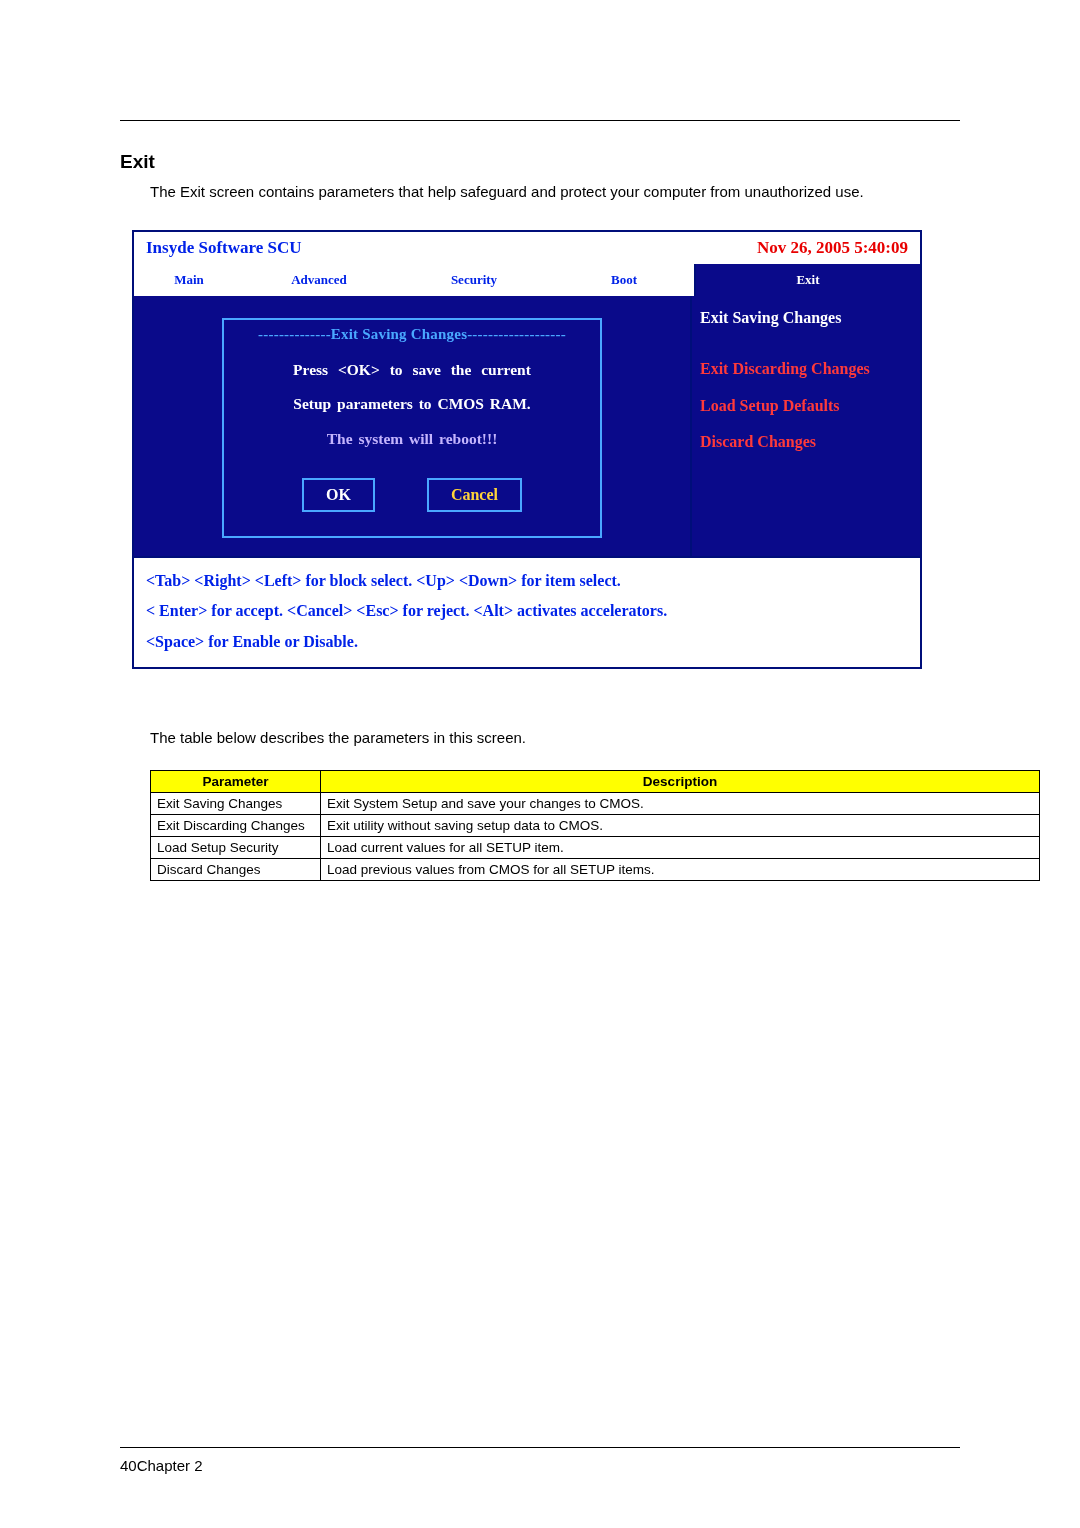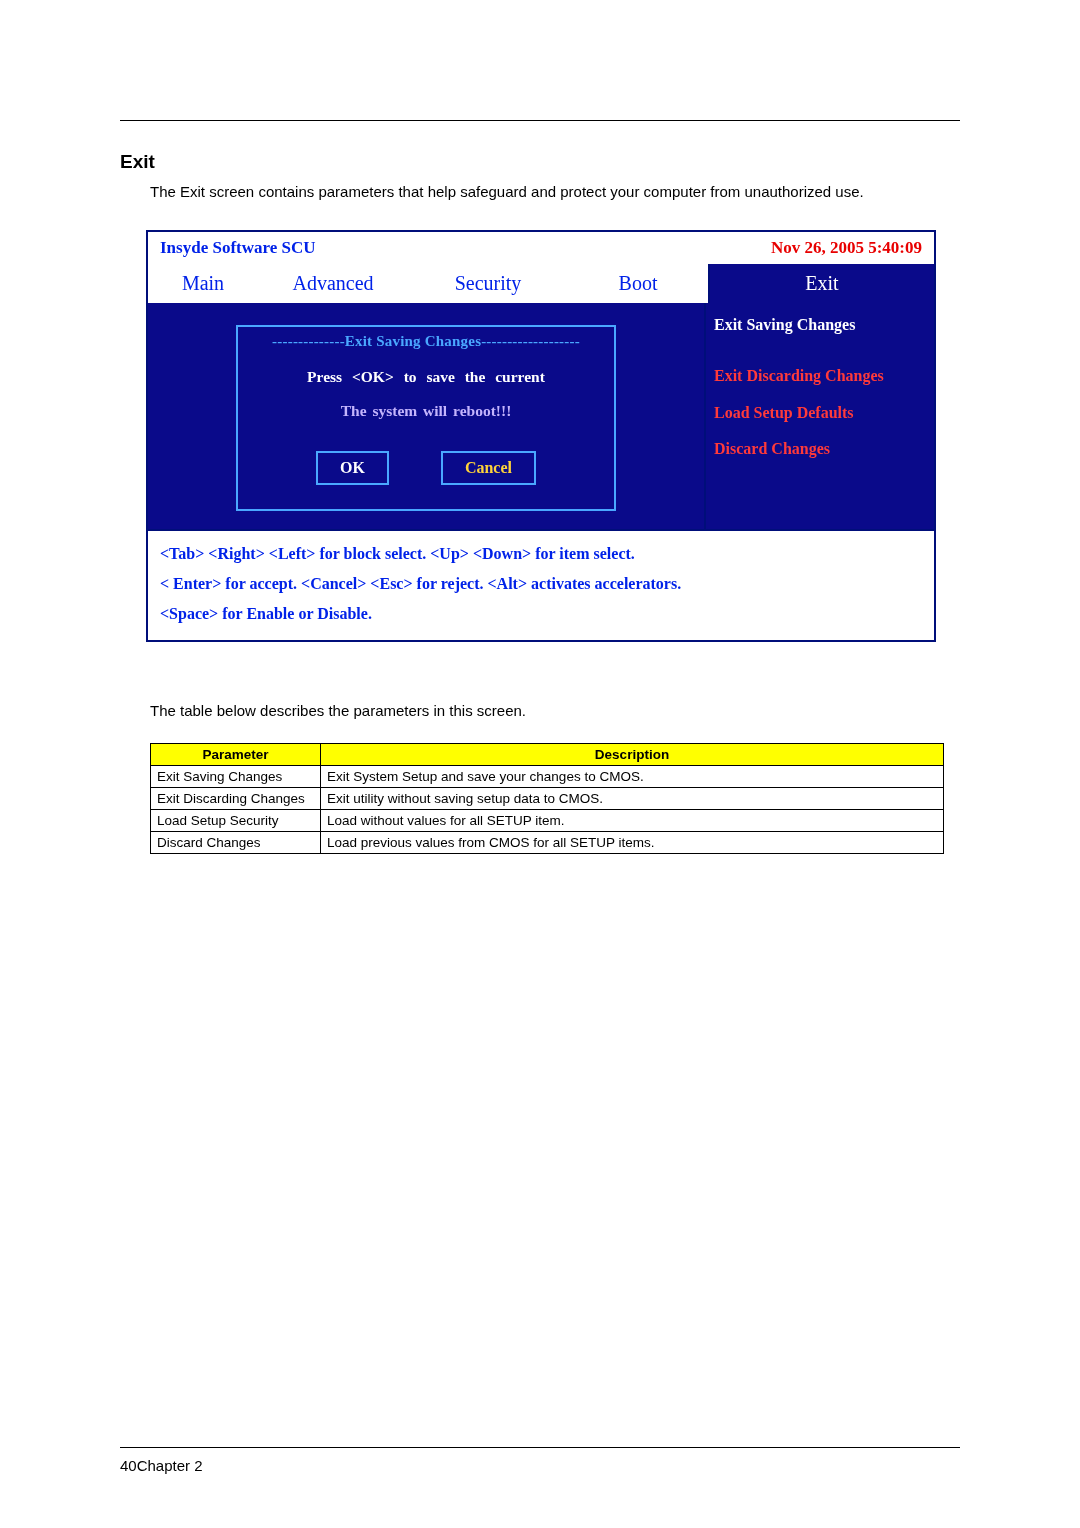--- a/index.html
+++ b/index.html
@@ -24,41 +24,41 @@
   .section-heading {
     font-size: 19px;
     font-weight: bold;
     margin: 0 0 10px 0;
   }
   .intro-text {
     font-size: 15px;
     margin: 0 0 30px 30px;
   }
   .bios-box {
-    margin-left: 26px;
+    margin-left: 12px;
     border: 2px solid #000e7a;
     width: 790px;
     background: #0a0a8a;
     color: #fff;
     font-family: "Times New Roman", Times, serif;
   }
   .bios-titlebar {
     background: #fff;
     color: #0022e8;
     font-weight: bold;
     font-size: 17px;
     padding: 6px 12px;
     display: flex;
   }
   .bios-titlebar .left { flex: 1; }
   .bios-titlebar .right { color: #e80000; font-weight: bold; }
   .bios-tabs {
     display: flex;
-    font-weight: normal;
-    font-size: 20px;
+    font-weight: bold;
+    font-size: 13px;
     justify-content: space-between;
   }
   .bios-tab {
     padding: 8px 0;
     text-align: center;
     background: #fff;
     color: #0022e8;
   }
   .bios-tab.main    { flex: 0 0 110px; }
   .bios-tab.adv     { flex: 0 0 150px; }
@@ -129,21 +129,21 @@
     padding: 8px 12px 10px 12px;
     line-height: 1.9;
   }
   .table-intro {
     font-size: 15px;
     margin: 60px 0 24px 30px;
   }
   table.param {
     margin-left: 30px;
     border-collapse: collapse;
-    width: 794px;
+    width: 890px;
     font-size: 13.5px;
   }
   table.param th {
     background: #ffff00;
     font-weight: bold;
     border: 1px solid #000;
     padding: 3px 6px;
     text-align: center;
   }
   table.param td {
@@ -187,20 +187,21 @@
       <div class="bios-tab adv">Advanced</div>
       <div class="bios-tab sec">Security</div>
       <div class="bios-tab boot">Boot</div>
       <div class="bios-tab exit">Exit</div>
     </div>
     <div class="bios-body">
       <div class="bios-left">
         <div class="dialog">
           <div class="dialog-title">--------------Exit Saving Changes-------------------</div>
           <div class="dialog-line">Press  &lt;OK&gt;  to  save  the current</div>
+          <div class="dialog-line tight">Setup parameters to CMOS RAM.</div>
           <div class="dialog-line reboot">The system will reboot!!!</div>
           <div class="dialog-btns">
             <div class="dialog-btn ok">OK</div>
             <div class="dialog-btn cancel">Cancel</div>
           </div>
         </div>
       </div>
       <div class="bios-right">
         <span class="sel">Exit Saving Changes</span>
         <span style="display:block; height:14px"></span>
@@ -229,21 +230,21 @@
       <tr>
         <td class="pname">Exit Saving Changes</td>
         <td>Exit System Setup and save your changes to CMOS.</td>
       </tr>
       <tr>
         <td class="pname">Exit Discarding Changes</td>
         <td>Exit utility without saving setup data to CMOS.</td>
       </tr>
       <tr>
         <td class="pname">Load Setup Security</td>
-        <td>Load without values for all SETUP item.</td>
+        <td>Load current values for all SETUP item.</td>
       </tr>
       <tr>
         <td class="pname">Discard Changes</td>
         <td>Load previous values from CMOS for all SETUP items.</td>
       </tr>
     </tbody>
   </table>
 
   <div class="foot-rule"></div>
   <div class="foot-row">

